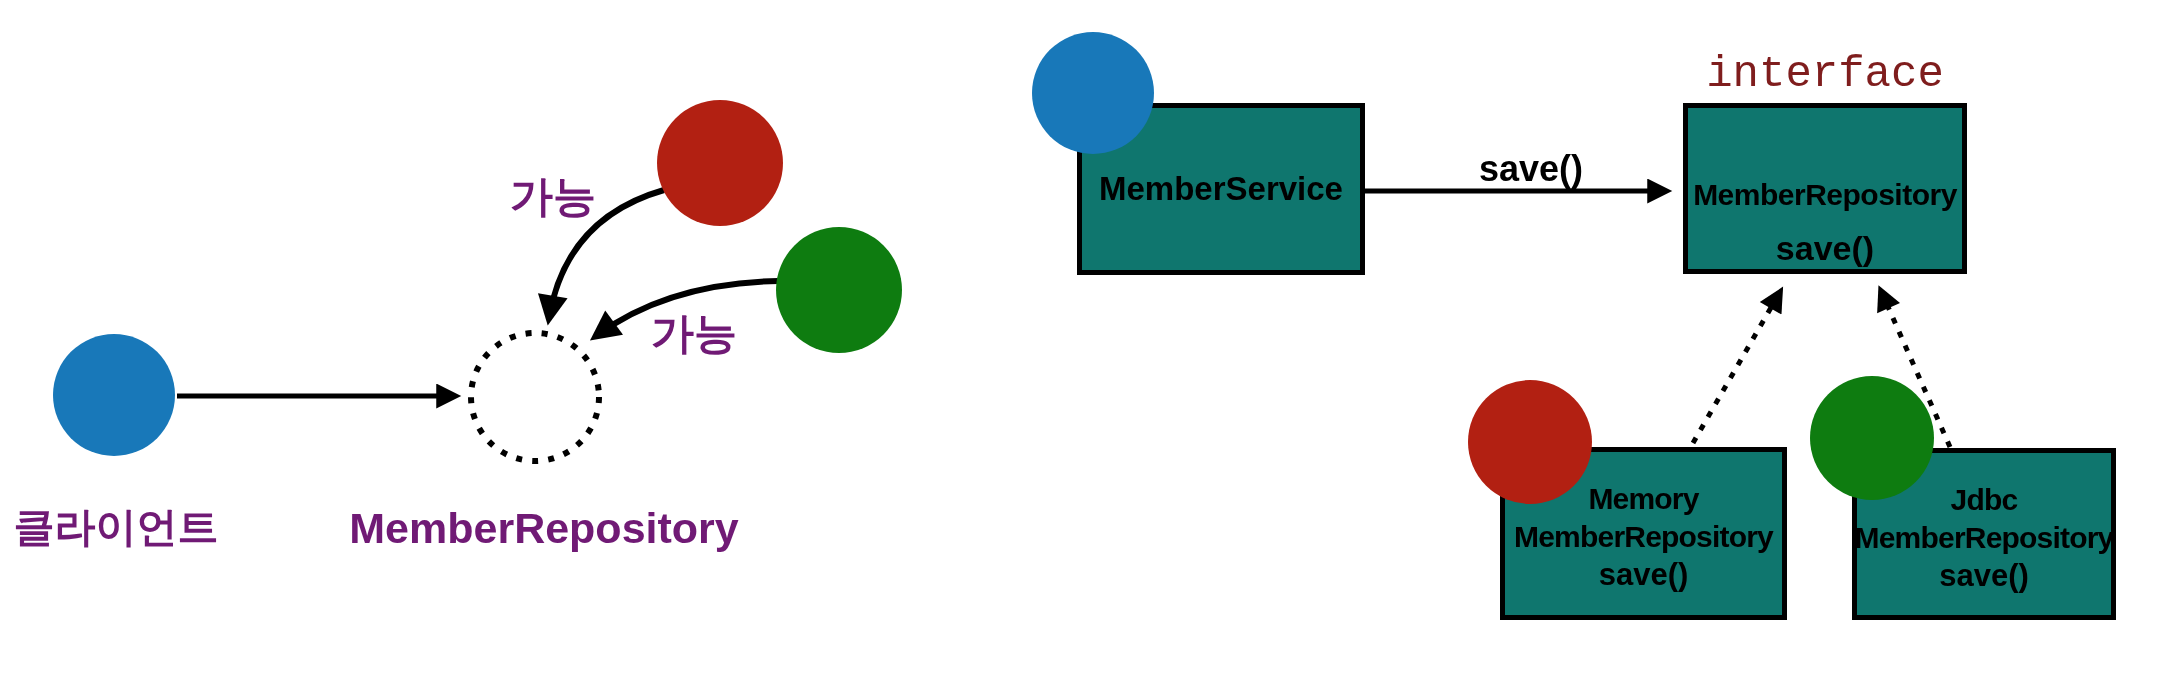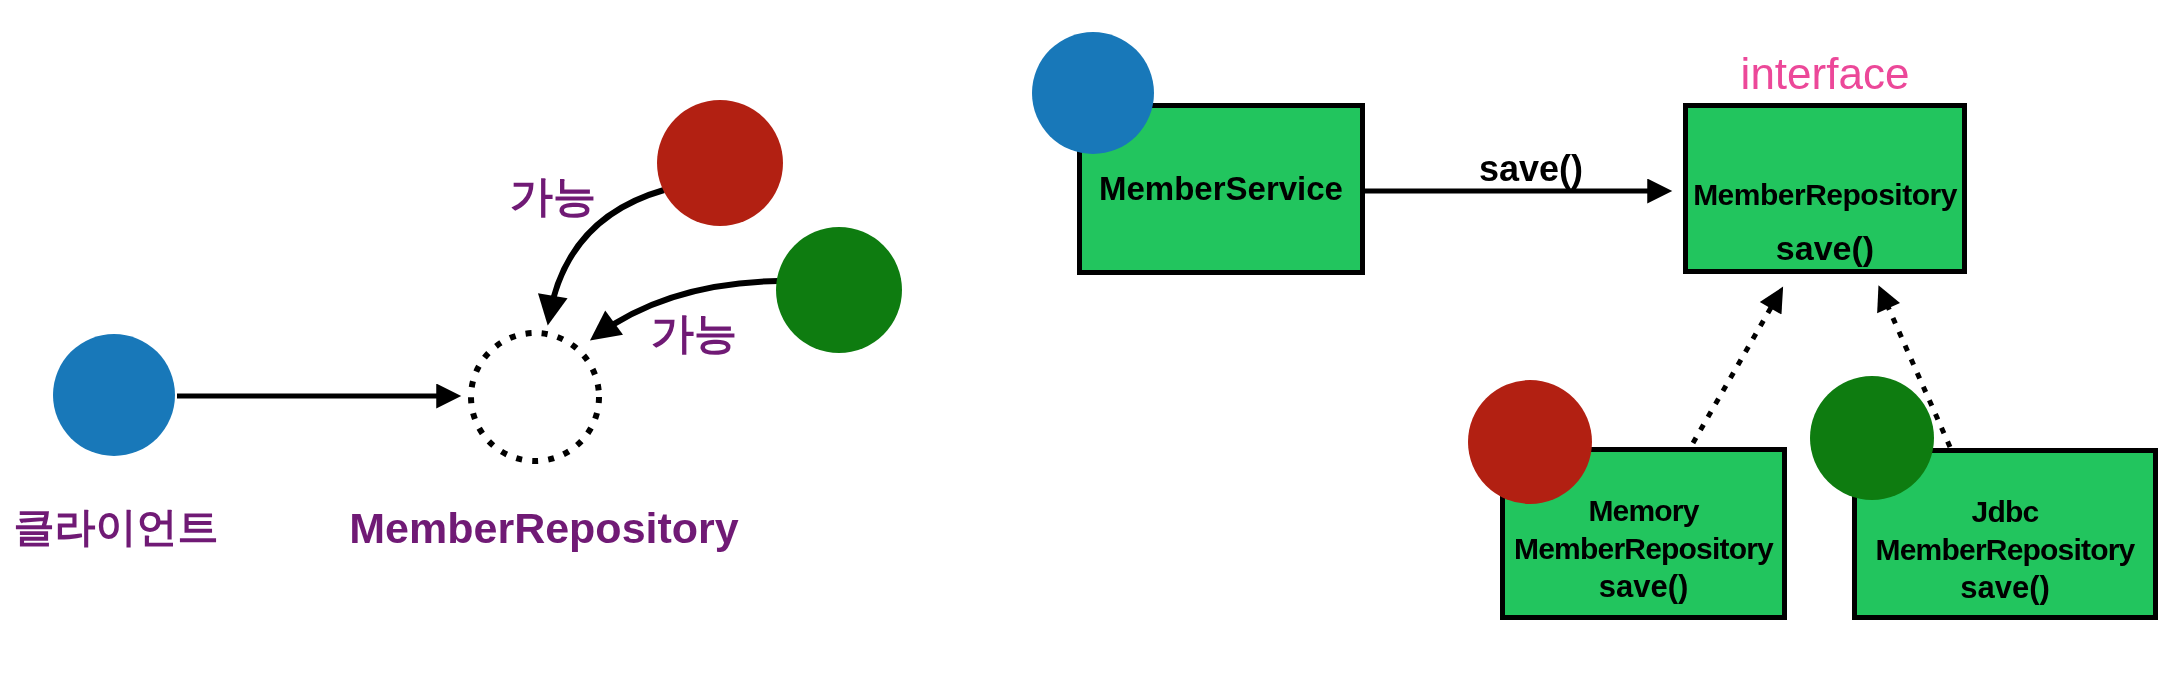--- a/index.html
+++ b/index.html
@@ -19,41 +19,41 @@
   #red-left-circle{left:657px;top:100px;width:126px;height:126px;}
   #green-left-circle{left:776px;top:227px;width:126px;height:126px;}
   #service-circle{left:1032px;top:32px;width:122px;height:122px;}
   #memory-circle{left:1468px;top:380px;width:124px;height:124px;}
   #jdbc-circle{left:1810px;top:376px;width:124px;height:124px;}
   
   #arrow-layer{position:absolute;left:0;top:0;z-index:2;}
   
   .uml-box{
     position:absolute;z-index:1;
-    border:5px solid #000;background:#22c55e;
+    border:5px solid #000;background:#0f766e;
     box-sizing:border-box;
     display:flex;flex-direction:column;align-items:center;justify-content:center;
     color:#000;font-weight:700;text-align:center;white-space:nowrap;
   }
   #member-service-box{left:1077px;top:103px;width:288px;height:172px;font-size:33px;}
   #interface-box{left:1683px;top:103px;width:284px;height:171px;}
   #interface-box .box-name{position:absolute;left:0;right:0;top:70px;font-size:30px;letter-spacing:-0.5px;}
   #interface-box .box-method{position:absolute;left:0;right:0;top:121px;font-size:34px;}
-  .impl-box{padding-top:40px;justify-content:flex-start;font-size:30px;line-height:38px;letter-spacing:-0.8px;}
+  .impl-box{padding-top:28px;justify-content:flex-start;font-size:30px;line-height:38px;letter-spacing:-0.8px;}
   #memory-box{left:1500px;top:447px;width:287px;height:173px;}
-  #jdbc-box{left:1852px;top:448px;width:306px;height:172px;}
+  #jdbc-box{left:1852px;top:448px;width:264px;height:172px;}
   .impl-box .box-method{letter-spacing:0;font-size:31px;}
   
   .label{position:absolute;z-index:4;text-align:center;white-space:nowrap;}
   .gray{color:#701a75;font-weight:700;}
   #client-label{left:-84px;top:500px;width:400px;font-size:41px;}
   #repository-label{left:294px;top:504px;width:500px;font-size:43px;}
   #possible-label-1{left:493px;top:168px;width:120px;font-size:43px;}
   #possible-label-2{left:634px;top:305px;width:120px;font-size:43px;}
-  #interface-caption{left:1675px;top:49px;width:300px;font-size:44px;font-weight:400;color:#ec4899;}
+  #interface-caption{left:1675px;top:49px;width:300px;font-size:44px;font-weight:400;color:#7f1d1d;font-family:Liberation Mono, monospace;}
   #save-arrow-label{left:1431px;top:148px;width:200px;font-size:36px;font-weight:700;color:#000;}
 </style>
 </head>
 <body>
 
 <div id="stage">
 
   <div class="uml-box" id="member-service-box">
     <span>MemberService</span>
   </div>

